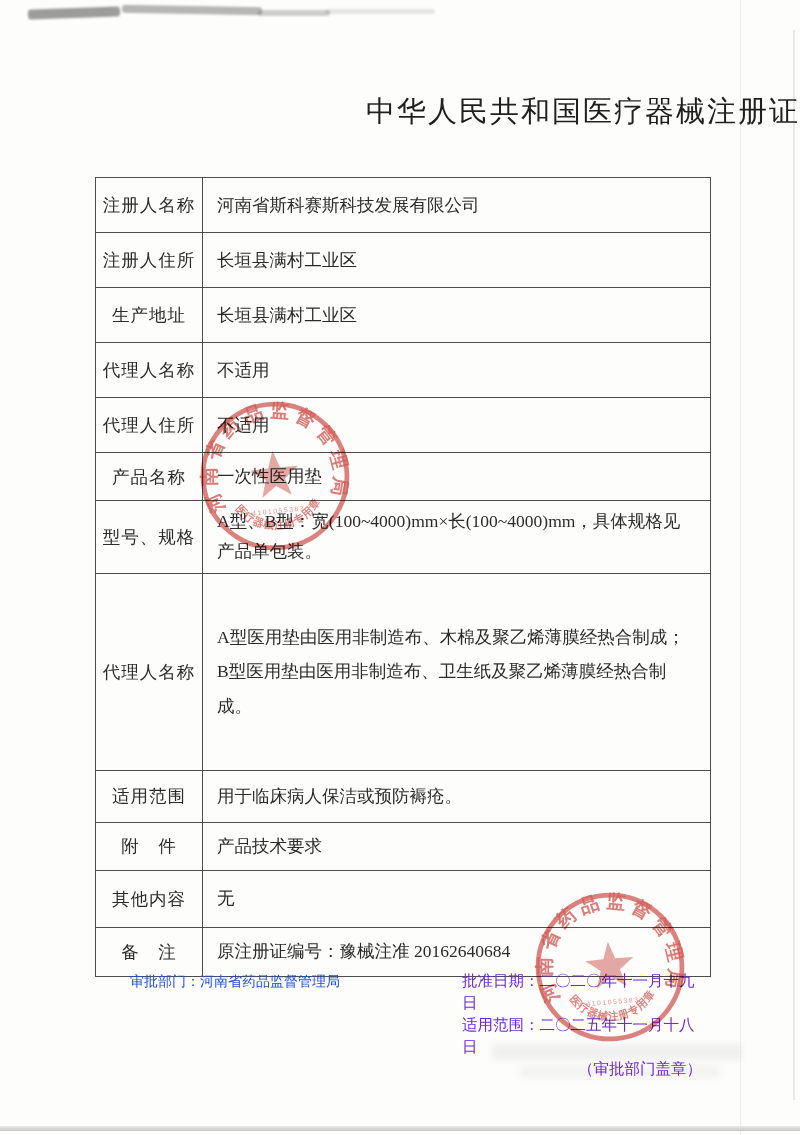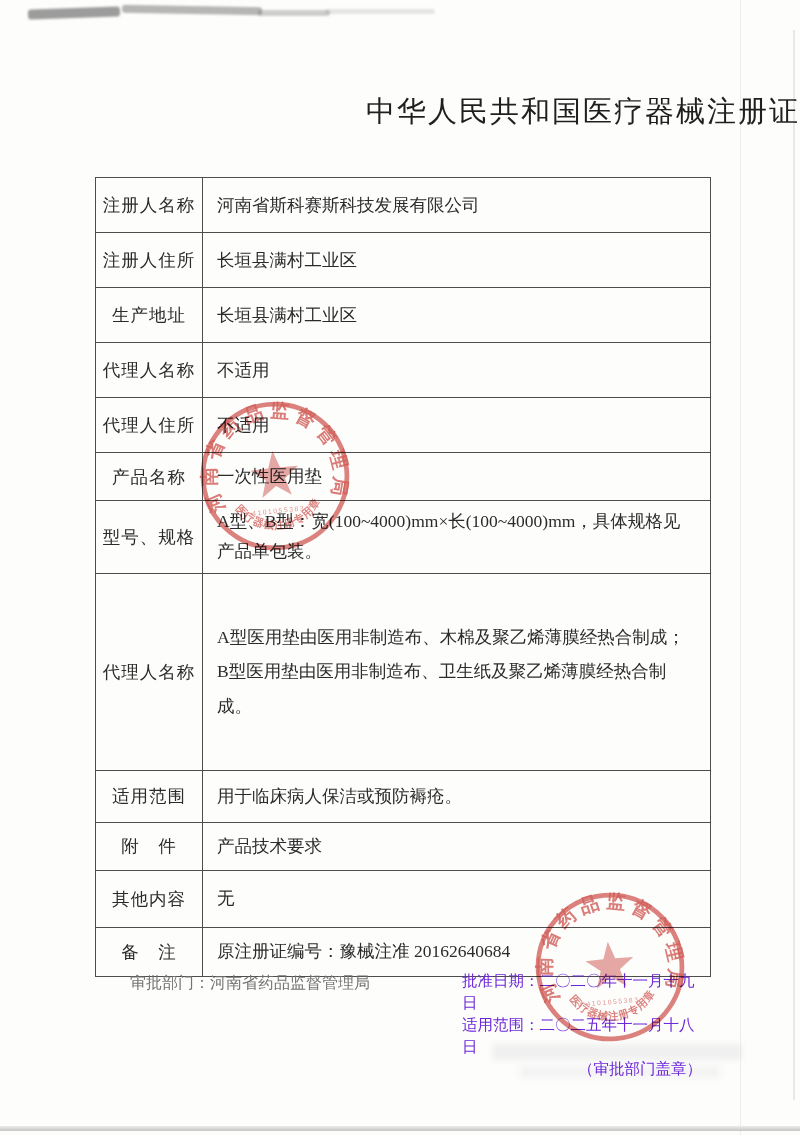--- a/index.html
+++ b/index.html
@@ -80,22 +80,22 @@
   tr.r10 { height: 48px; }
   tr.r11 { height: 57px; }
   tr.r12 { height: 49px; }
   tr.r7 td { line-height: 1.7; }
   tr.r8 td { line-height: 1.95; }
 
   
   .footer-left {
     position: absolute;
     left: 130px; top: 973px;
-    font-size: 16px;
-    color: #737373;
+    font-size: 14px;
+    color: #1d4ed8;
   }
   .footer-right {
     position: absolute;
     left: 462px; top: 970px;
     width: 240px;
     font-size: 15.5px;
     line-height: 22px;
     color: #6d28d9;
   }
   .footer-right .seal-note { text-align: right; padding-left: 40px; }

